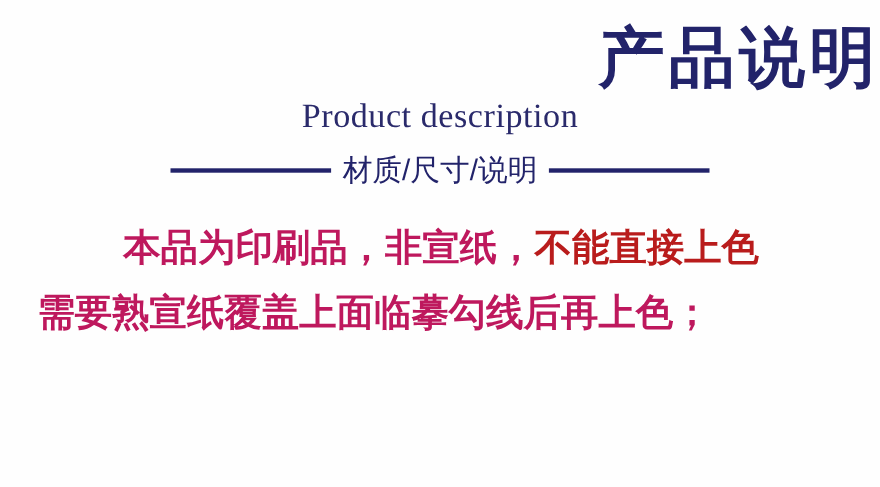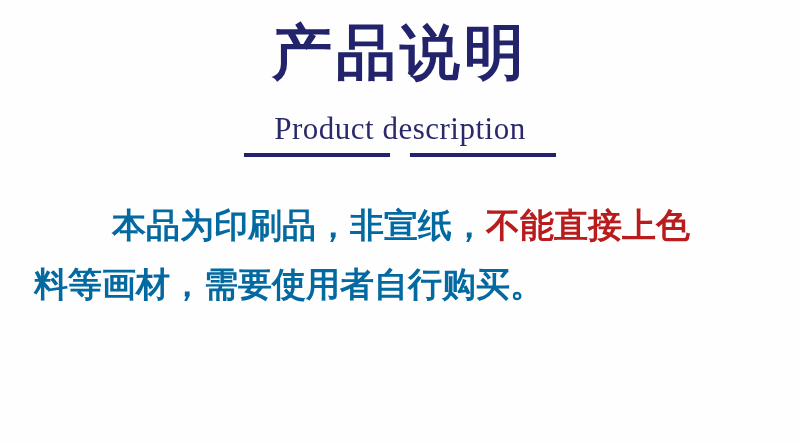--- a/index.html
+++ b/index.html
@@ -29,34 +29,34 @@
     top: 0;
     width: 800px;
     text-align: center;
   }
 
   .main-title {
     position: absolute;
     left: 0;
     top: 18px;
     width: 800px;
-    text-align: center;
+    text-align: right;
     font-family: "Liberation Sans", "DejaVu Sans", sans-serif;
     font-size: 60px;
     font-weight: bold;
     letter-spacing: 4px;
     line-height: 70px;
     color: #22236A;
     white-space: nowrap;
   }
 
   .sub-title {
     position: absolute;
     left: 0;
-    top: 111px;
+    top: 87px;
     width: 800px;
     text-align: center;
     font-family: "Liberation Serif", "DejaVu Serif", serif;
     font-size: 31px;
     font-weight: normal;
     letter-spacing: 0.5px;
     line-height: 36px;
     color: #2A2A6B;
     white-space: nowrap;
   }
@@ -118,21 +118,21 @@
 
   .body-line.indent {
     padding-left: 112px;
   }
 
   .body-line.flush {
     padding-left: 34px;
   }
 
   .seg-black {
-    color: #0369a1;
+    color: #be185d;
   }
 
   .seg-red {
     color: #b91c1c;
   }
 </style>
 </head>
 <body>
 
 <div class="page">
@@ -140,30 +140,31 @@
   <div class="header">
 
     <div class="main-title">产品说明</div>
 
     <div class="sub-title">Product description</div>
 
   </div>
 
   <div class="divider">
     <span class="divider-rule left"></span>
+    <span class="divider-label">材质/尺寸/说明</span>
     <span class="divider-rule right"></span>
   </div>
 
   <div class="body-block">
 
     <div class="body-line indent">
       <span class="seg-black">本品为印刷品，非宣纸，</span><span class="seg-red">不能直接上色</span>
     </div>
 
+    <div class="body-line flush">
+      <span class="seg-black">需要熟宣纸覆盖上面临摹勾线后再上色；</span>
+    </div>
 
 
-    <div class="body-line flush">
-      <span class="seg-black">料等画材，需要使用者自行购买。</span>
-    </div>
 
   </div>
 
 </div>
 
 </body></html>

